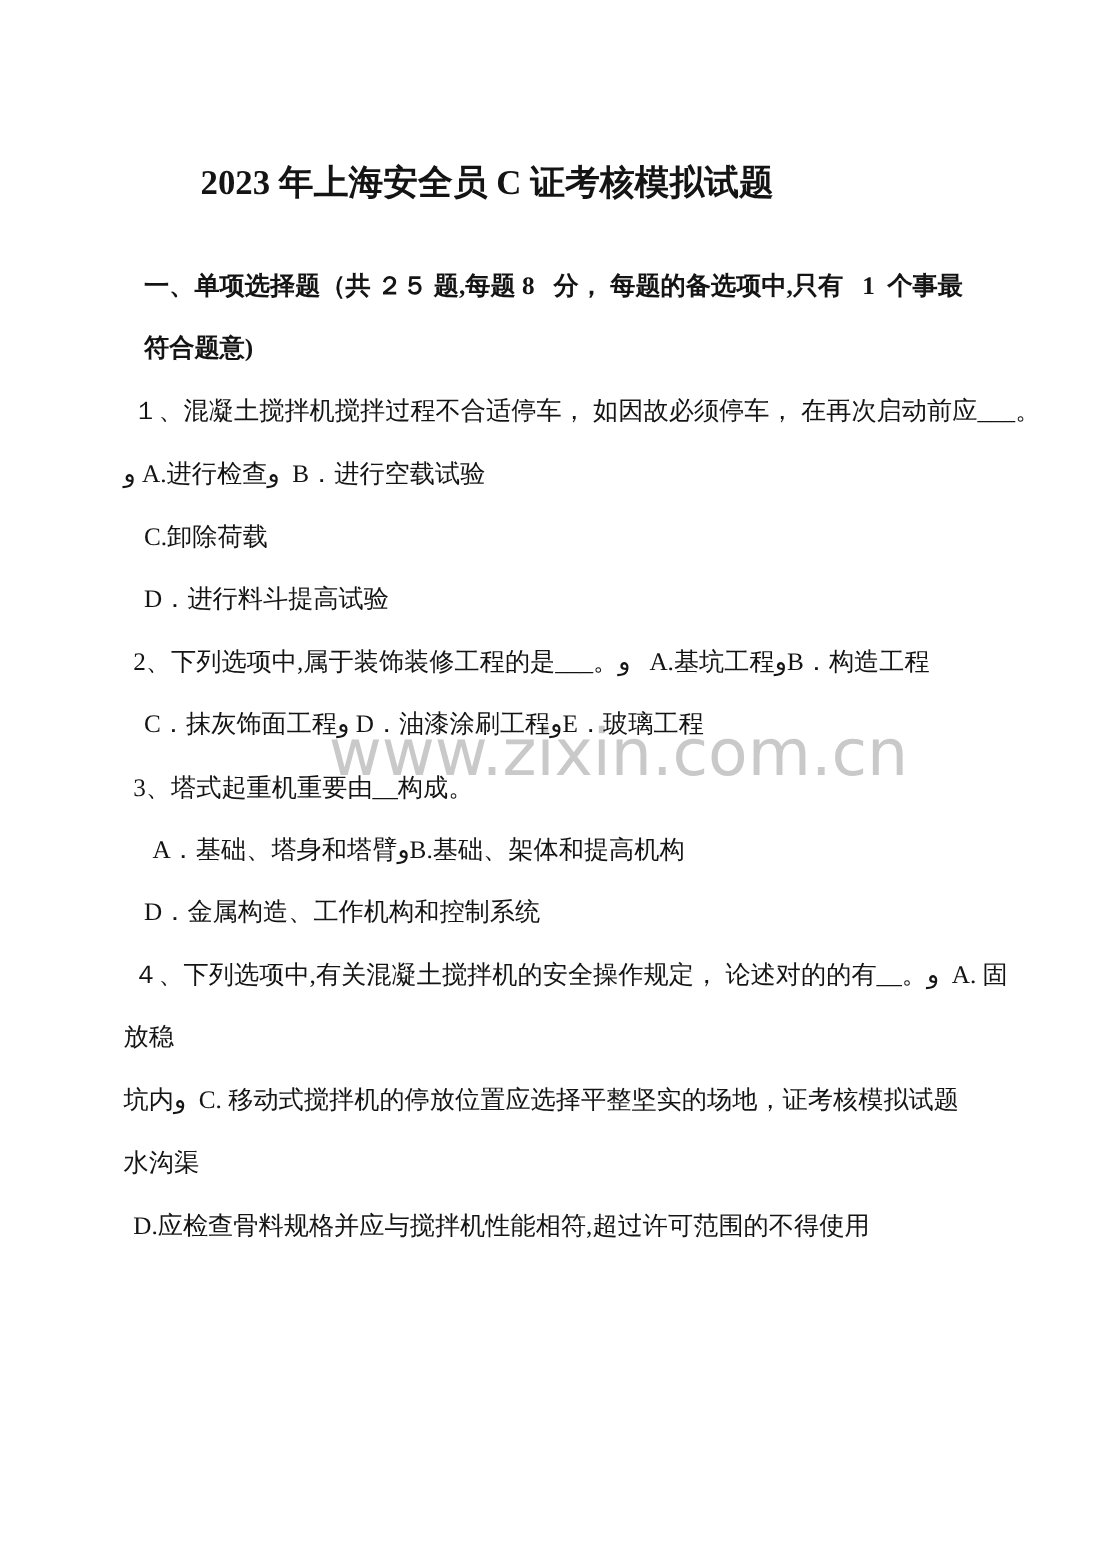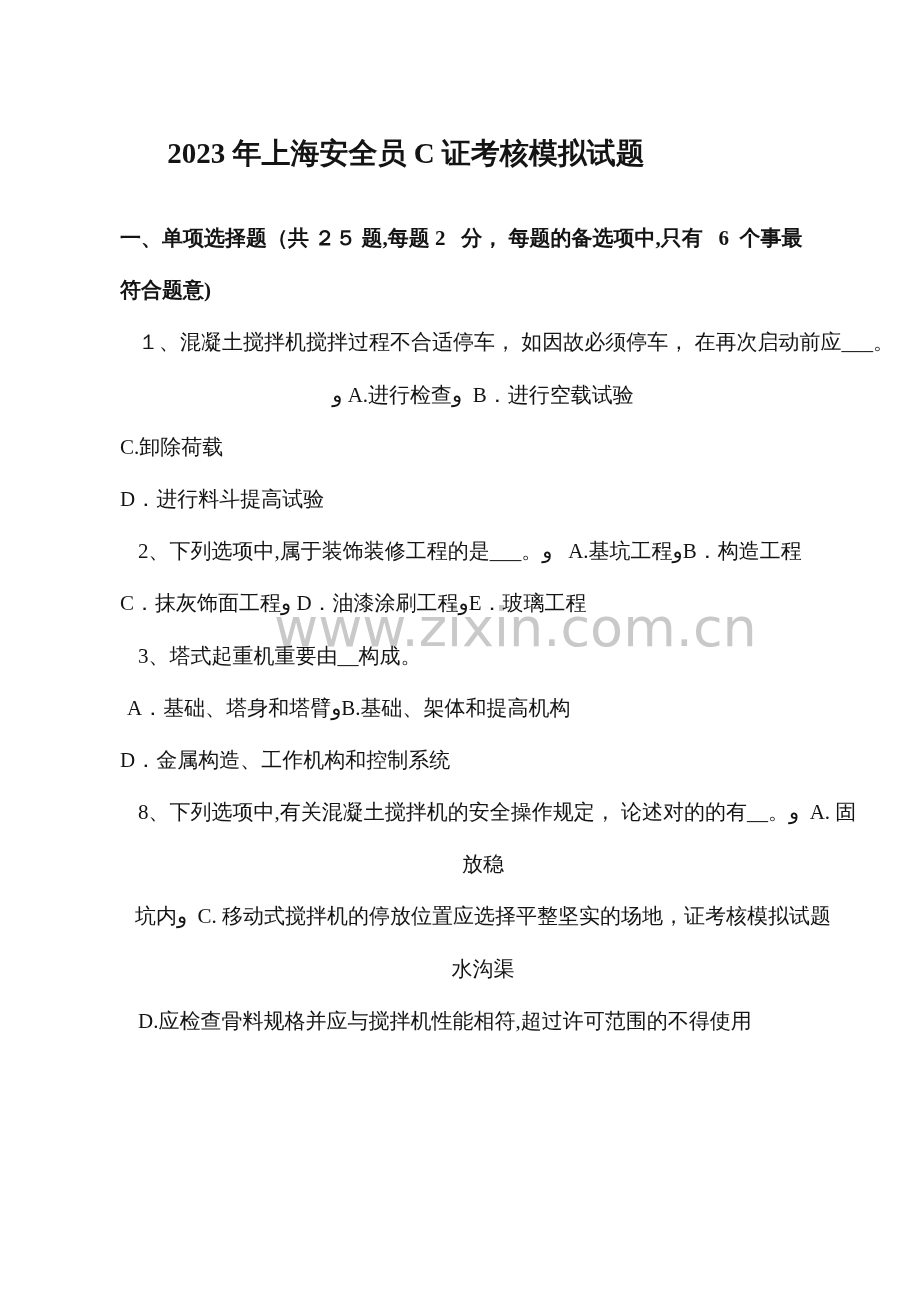--- a/index.html
+++ b/index.html
@@ -45,44 +45,44 @@
     width: 760px;
     z-index: 1;
   }
   .line {
     font-size: 21px;
     height: 52.2px;
     line-height: 52.2px;
     white-space: pre;
   }
   .bold { font-weight: 700; }
-  .indent-0 { padding-left: 0; text-align: center; }
-  .indent-1 { padding-left: 8px; margin-left: 27px; }
+  .indent-0 { padding-left: 0; }
+  .indent-1 { padding-left: 8px; }
   .indent-2 { padding-left: 17px; }
   .indent-3 { padding-left: 24px; }
 </style>
 </head>
 <body>
 
 <div class="page">
   <div class="watermark">www.zixin.com.cn</div>
 
   <h1 class="doc-title">2023 年上海安全员 C 证考核模拟试题</h1>
 
   <div class="content" id="doc-lines">
-      <div class="line indent-2 bold">一、单项选择题（共 ２５ 题,每题 2   分， 每题的备选项中,只有   6  个事最</div>
+      <div class="line indent-2 bold">一、单项选择题（共 ２５ 题,每题 8   分， 每题的备选项中,只有   1  个事最</div>
       <div class="line indent-2 bold">符合题意)</div>
       <div class="line indent-1">１、混凝土搅拌机搅拌过程不合适停车， 如因故必须停车， 在再次启动前应___。</div>
       <div class="line indent-0">و A.进行检查و  B．进行空载试验</div>
       <div class="line indent-2">C.卸除荷载</div>
       <div class="line indent-2">D．进行料斗提高试验</div>
       <div class="line indent-1">2、下列选项中,属于装饰装修工程的是___。و   A.基坑工程وB．构造工程</div>
       <div class="line indent-2">C．抹灰饰面工程و D．油漆涂刷工程وE．玻璃工程</div>
       <div class="line indent-1">3、塔式起重机重要由__构成。</div>
       <div class="line indent-3">A．基础、塔身和塔臂وB.基础、架体和提高机构</div>
       <div class="line indent-2">D．金属构造、工作机构和控制系统</div>
-      <div class="line indent-1">8、下列选项中,有关混凝土搅拌机的安全操作规定， 论述对的的有__。و  A. 固</div>
+      <div class="line indent-1">４、下列选项中,有关混凝土搅拌机的安全操作规定， 论述对的的有__。و  A. 固</div>
       <div class="line indent-0">放稳</div>
       <div class="line indent-0">坑内و  C. 移动式搅拌机的停放位置应选择平整坚实的场地，证考核模拟试题</div>
       <div class="line indent-0">水沟渠</div>
       <div class="line indent-1">D.应检查骨料规格并应与搅拌机性能相符,超过许可范围的不得使用</div>
     </div>
 </div>
 
 </body></html>

